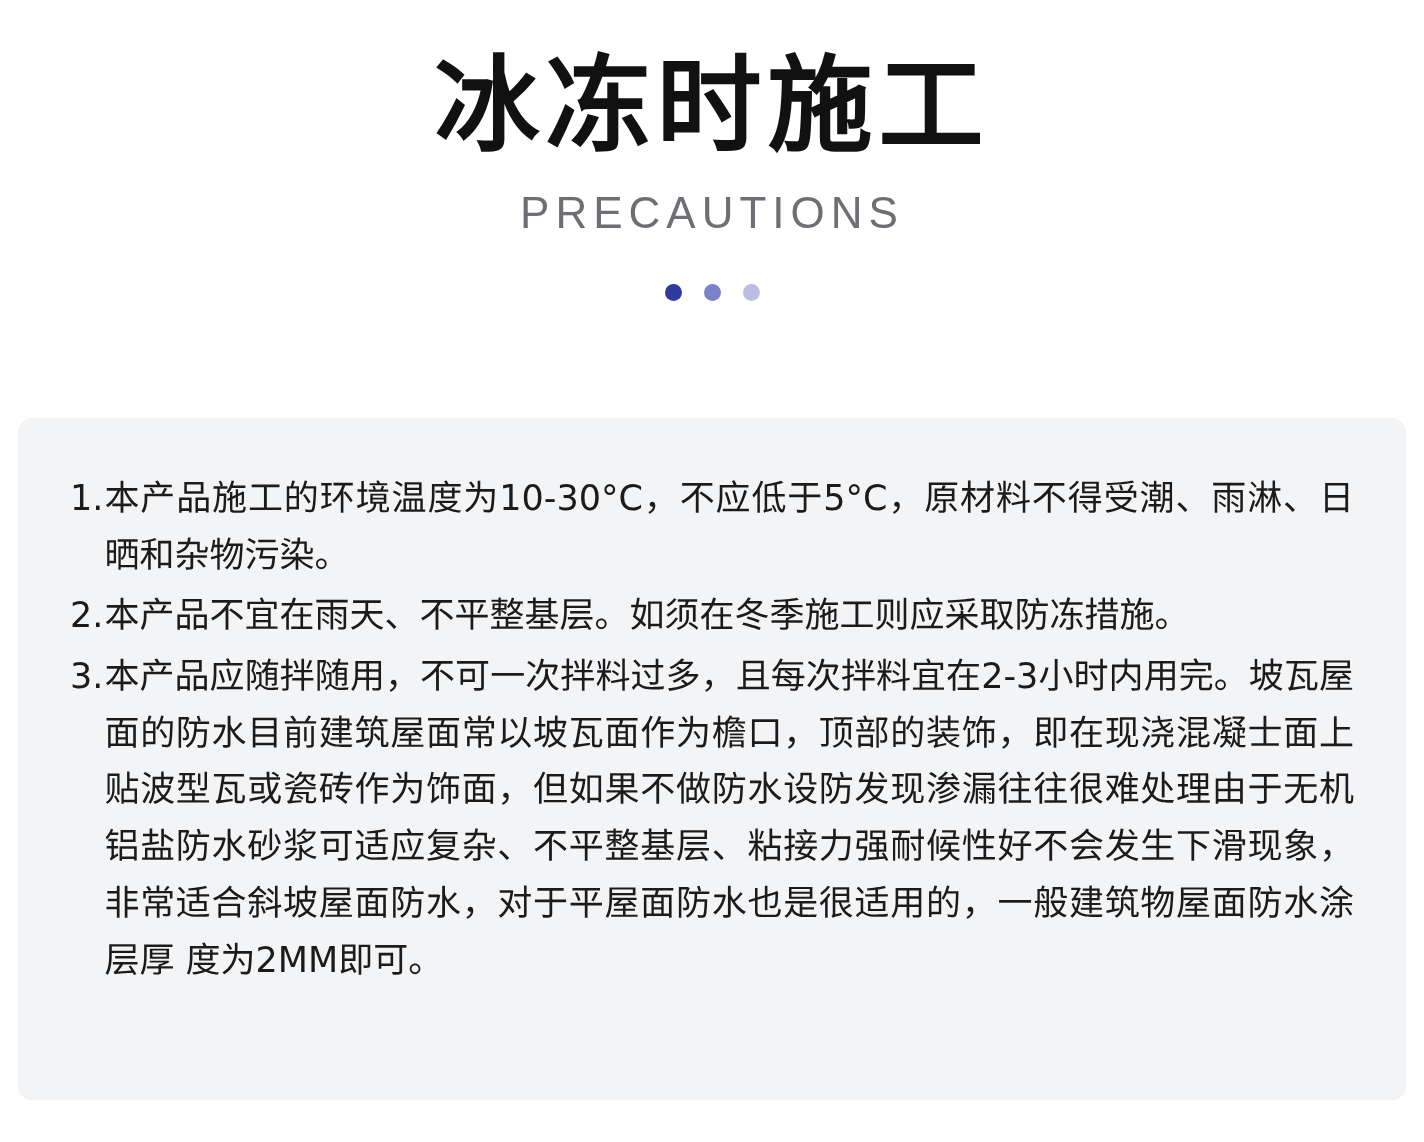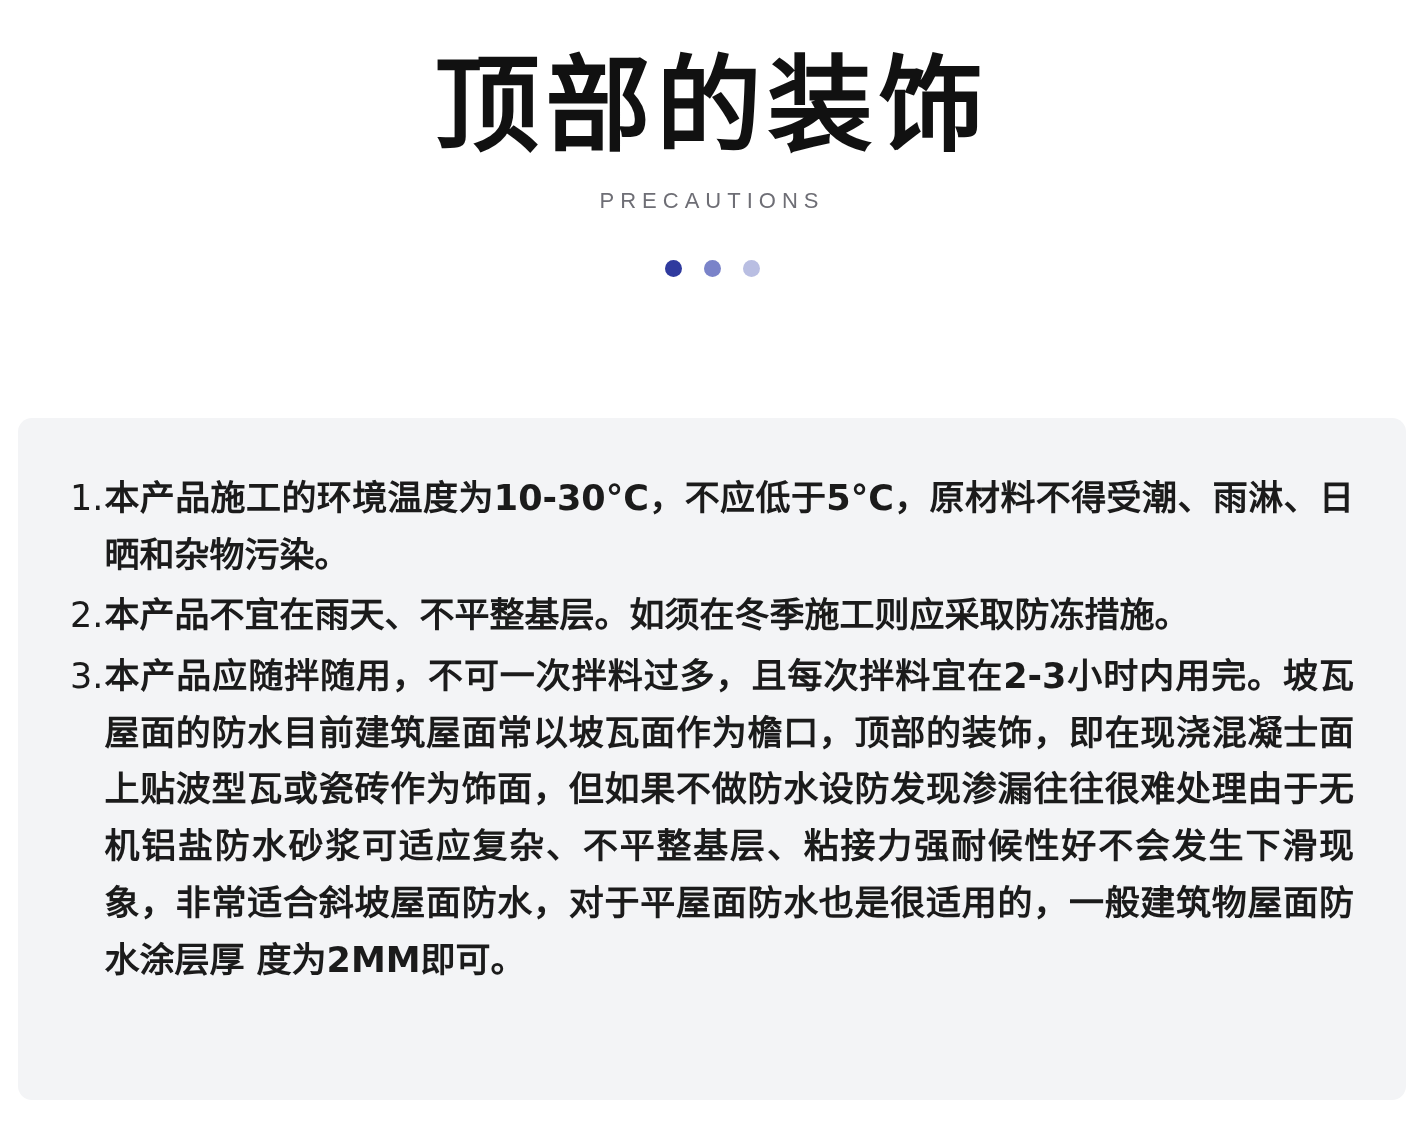--- a/index.html
+++ b/index.html
@@ -31,21 +31,21 @@
     font-size: 105px;
     line-height: 1.12;
     font-weight: 700;
     letter-spacing: 6px;
     color: #111111;
     margin: 0;
     font-family: "DejaVu Sans", "Liberation Sans", sans-serif;
   }
   .title-en {
     margin: 22px 0 0 0;
-    font-size: 22px;
+    font-size: 44px;
     letter-spacing: 6px;
     font-weight: 400;
     color: #6e6e75;
     font-family: "Liberation Sans", sans-serif;
     text-align: center;
   }
 
   .dots {
     margin-top: 46px;
     display: flex;
@@ -88,30 +88,29 @@
   }
   .item-num {
     flex: 0 0 auto;
     white-space: nowrap;
     padding-right: 1px;
   }
   .item-text {
     flex: 1 1 auto;
     text-align: justify;
     text-justify: inter-ideograph;
-    font-weight: bold;
   }
 </style>
 </head>
 <body>
 
 <div class="page">
 
   <div class="header">
-    <h1 class="title-cn">顶部的装饰</h1>
+    <h1 class="title-cn">冰冻时施工</h1>
     <div class="title-en">PRECAUTIONS</div>
 
     <div class="dots">
       <span class="dot" style="background:#2f3a9e"></span>
       <span class="dot" style="background:#7a83c9"></span>
       <span class="dot" style="background:#b9bee2"></span>
     </div>
   </div>
 
   <div class="card">

